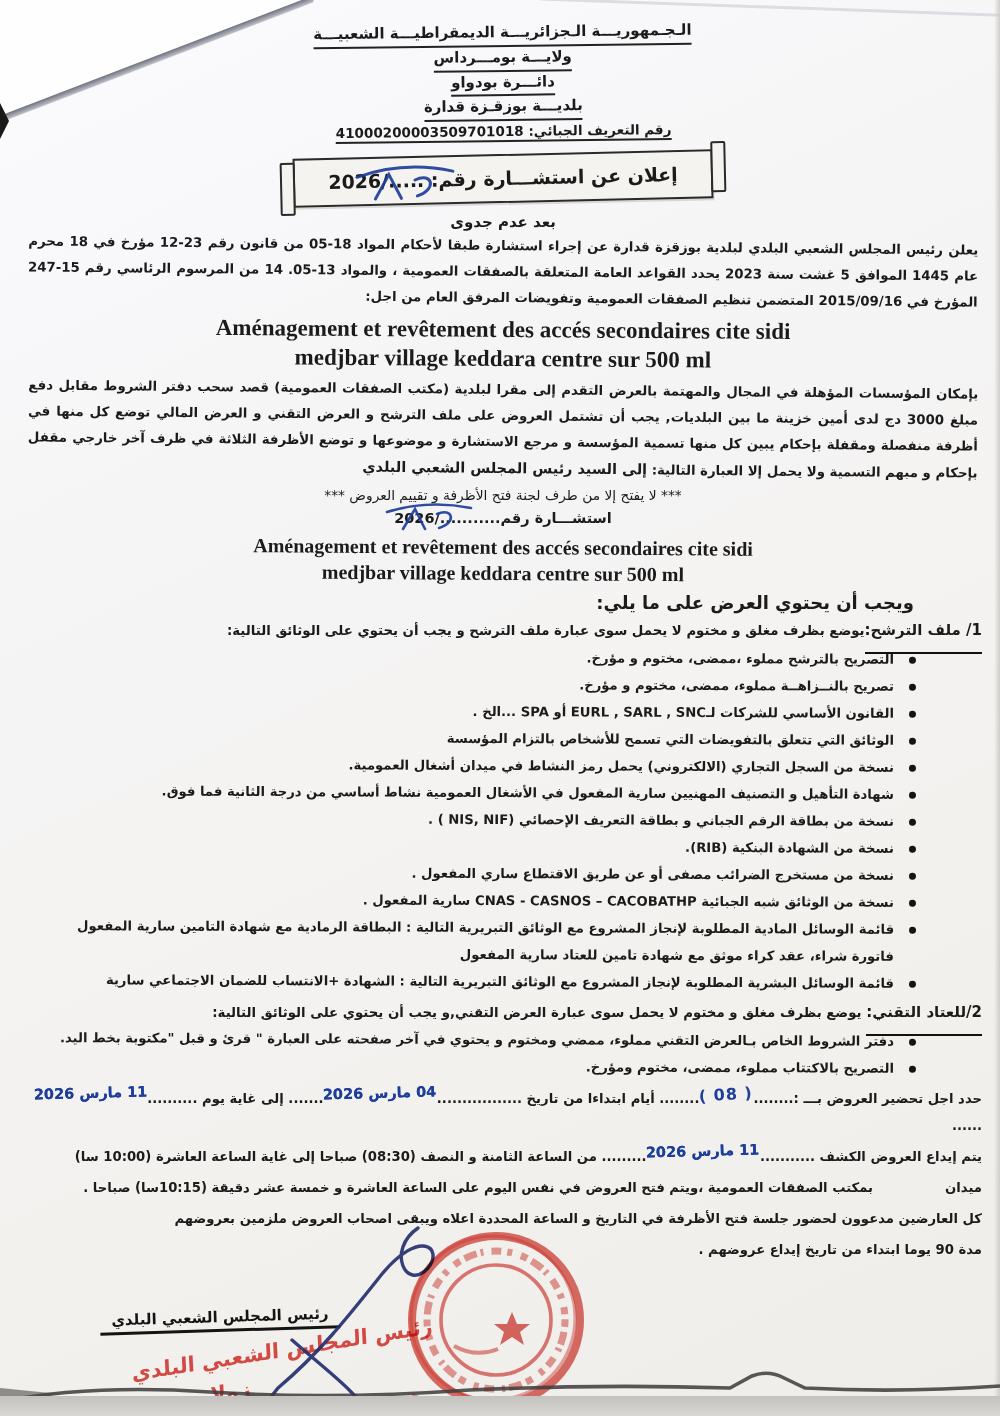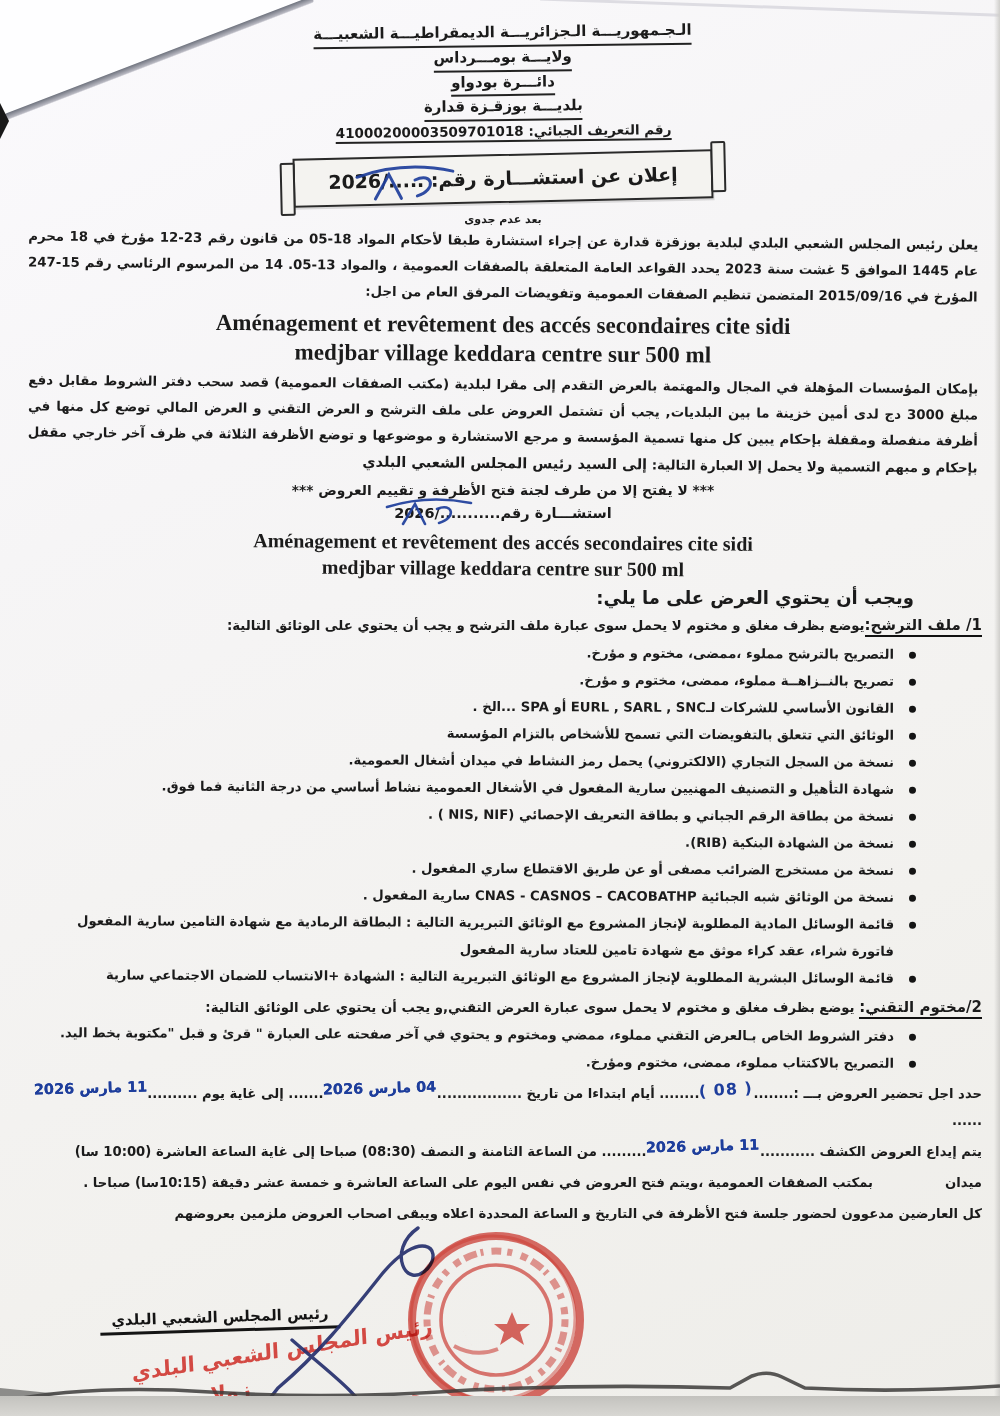--- a/index.html
+++ b/index.html
@@ -67,40 +67,40 @@
   }
   .banner::before{ 
     content:"";position:absolute;right:-15px;top:-10px;bottom:4px;width:11px;
     border:2.6px solid #2a2a2a;background:#f4f3f0;border-radius:2px;
   }
   .banner::after{ 
     content:"";position:absolute;left:-15px;top:2px;bottom:-10px;width:11px;
     border:2.6px solid #2a2a2a;background:#f4f3f0;border-radius:2px;
   }
   .hand-svg{position:absolute;pointer-events:none;}
-  .center-sm{text-align:center;font-size:11px;font-weight:700;margin:10px 0 2px;}
+  .center-sm{text-align:center;font-size:15px;font-weight:700;margin:10px 0 2px;}
   .para{
     font-size:13.3px;font-weight:700;line-height:26px;
     text-align:justify;margin:2px 6px;
     transform:rotate(0.55deg);
   }
   .para .hl{font-weight:800;}
   .para .tail-bold{font-size:14.5px;font-weight:800;}
   .fr-title{
     font-family:"Liberation Serif","DejaVu Serif",serif;
     direction:ltr;text-align:center;font-weight:700;
     font-size:23px;line-height:29px;margin:4px 0;
     transform:rotate(0.4deg);
   }
   .fr-title.small{font-size:20px;line-height:26px;}
-  .center-line{text-align:center;font-size:13.8px;font-weight:700;line-height:22px;}
+  .center-line{text-align:center;font-size:13.8px;font-weight:400;line-height:22px;}
   .consult-line{position:relative;text-align:center;font-size:14.5px;font-weight:800;line-height:24px;}
   .offer-intro{font-size:18px;font-weight:800;margin:6px 70px 2px 0;}
   .sec-head{font-size:13.3px;font-weight:700;line-height:26px;margin:4px 2px 0;}
-  .sec-head .shead{font-size:15px;font-weight:800;border-bottom:2.4px solid #111;padding-bottom:1px;}
+  .sec-head .shead{font-size:15px;font-weight:800;border-bottom:2.4px solid #111;padding-bottom:13px;}
   ul.docs{list-style:none;margin:0 60px 0 30px;padding:0;}
   ul.docs li{
     position:relative;padding-right:30px;
     font-size:13.2px;font-weight:700;line-height:27px;
     transform:rotate(0.25deg);
   }
   ul.docs li::before{
     content:"";position:absolute;right:8px;top:11px;width:7px;height:7px;
     border-radius:50%;background:#141414;
   }
@@ -208,37 +208,38 @@
     <li>نسخة من السجل التجاري (الالكتروني) يحمل رمز النشاط في ميدان أشغال العمومية.</li>
     <li>شهادة التأهيل و التصنيف المهنيين سارية المفعول في الأشغال العمومية نشاط أساسي من درجة الثانية فما فوق.</li>
     <li>نسخة من بطاقة الرقم الجباني و بطاقة التعريف الإحصائي (NIS, NIF ) .</li>
     <li>نسخة من الشهادة البنكية (RIB).</li>
     <li>نسخة من مستخرج الضرائب مصفى أو عن طريق الاقتطاع ساري المفعول .</li>
     <li>نسخة من الوثائق شبه الجبائية  CNAS - CASNOS – CACOBATHP سارية المفعول .</li>
     <li>قائمة الوسائل المادية المطلوبة لإنجاز المشروع مع الوثائق التبريرية التالية : البطاقة الرمادية مع شهادة التامين سارية المفعول فاتورة شراء، عقد كراء موثق مع شهادة تامين للعتاد سارية المفعول</li>
     <li>قائمة الوسائل البشرية المطلوبة لإنجاز المشروع مع الوثائق التبريرية التالية : الشهادة +الانتساب للضمان الاجتماعي سارية</li>
   </ul>
 
-  <div class="sec-head"><span class="shead"><span>2/</span><span>مختوم التقني:</span></span> <span>يوضع بظرف مغلق و مختوم لا يحمل سوى عبارة العرض التقني,و يجب أن يحتوي على الوثائق التالية:</span></div>
+  <div class="sec-head"><span class="shead"><span>2/</span><span>للعتاد التقني:</span></span> <span>يوضع بظرف مغلق و مختوم لا يحمل سوى عبارة العرض التقني,و يجب أن يحتوي على الوثائق التالية:</span></div>
   <ul class="docs">
     <li>دفتر الشروط الخاص بـالعرض التقني مملوء، ممضي ومختوم و يحتوي في آخر صفحته على العبارة " قرئ و قبل "مكتوبة بخط اليد.</li>
     <li>التصريح بالاكتتاب مملوء، ممضى، مختوم ومؤرخ.</li>
   </ul>
 
 
   <div class="dl">
     <span>حدد اجل تحضير العروض بـــ :........</span><span class="hand-blue">( 08 )</span><span>........ أيام ابتداءا من تاريخ .................</span><span class="stamp-blue">04 مارس 2026</span><span>....... إلى غاية يوم ..........</span><span class="stamp-blue">11 مارس 2026</span><span>......</span>
   </div>
   <div class="dl">
     <span>يتم إيداع العروض الكشف ...........</span><span class="stamp-blue">11 مارس 2026</span><span>......... من الساعة الثامنة و النصف (08:30) صباحا إلى غاية الساعة العاشرة (10:00 سا)</span>
   </div>
   <div class="dl">
     <span>ميدان</span><span class="gap"></span><span>بمكتب الصفقات العمومية ،ويتم فتح العروض في نفس اليوم على الساعة العاشرة و خمسة عشر دقيقة (10:15سا) صباحا .</span>
   </div>
   <div class="dl">كل العارضين مدعوون لحضور جلسة فتح الأظرفة في التاريخ و الساعة المحددة اعلاه ويبقى اصحاب العروض ملزمين بعروضهم</div>
+  <div class="dl">مدة 90 يوما ابتداء من تاريخ إيداع عروضهم .</div>
 
 </div>
 
 <div class="sig-title">رئيس المجلس الشعبي البلدي</div>
 <div class="red-hand l1">رئيس المجلس الشعبي البلدي</div>
 <div class="red-hand l2">زولامي بو</div>
 
 <svg class="sig-svg" width="260" height="200" viewBox="0 0 260 200">
   <g fill="none" stroke="#26306e" stroke-width="3.4" stroke-linecap="round" opacity="0.92">
     <path d="M196,6 C164,28 184,70 206,46 C222,26 198,6 160,52 C122,100 96,132 56,166 L34,194"></path>

